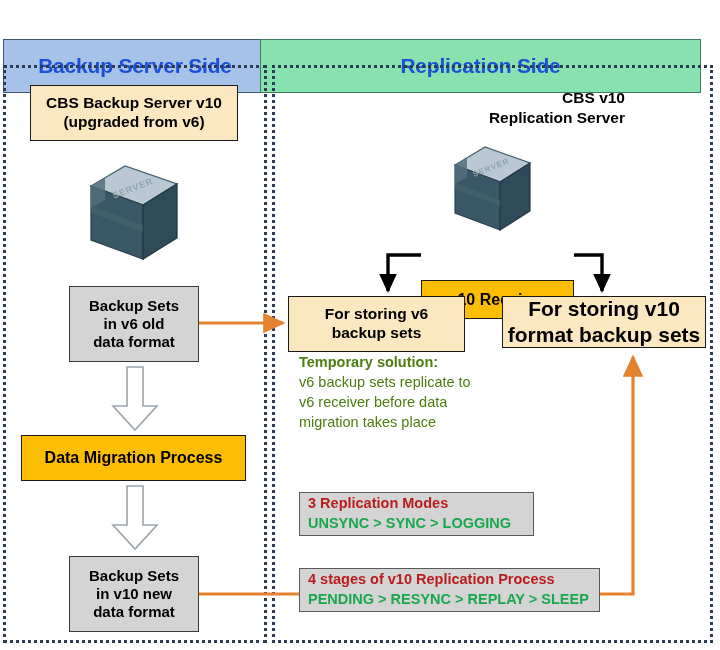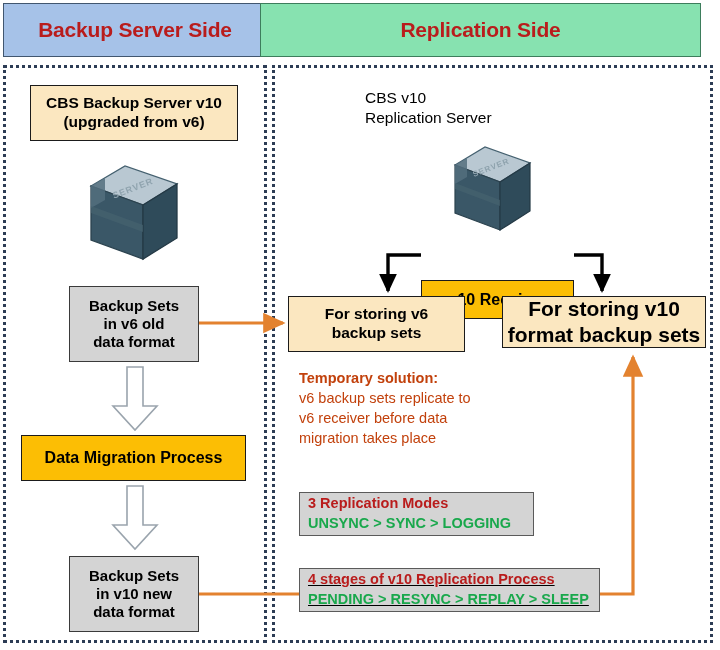--- a/index.html
+++ b/index.html
@@ -20,22 +20,23 @@
 
   
   .banner {
     position: absolute;
     box-sizing: border-box;
     display: flex;
     align-items: center;
     justify-content: center;
     font-weight: bold;
     font-size: 21px;
-    color: #b91c1c;
+    color: #1d4ed8;
     letter-spacing: -0.2px;
+    margin-top: 36px;
   }
   #banner-backup {
     left: 3px; top: 3px; width: 264px; height: 54px;
     background: #a6c2e8;
     border: 1px solid #41566f;
   }
   #banner-replication {
     left: 260px; top: 3px; width: 441px; height: 54px;
     background: #87e2b0;
     border: 1px solid #3d7d5c;
@@ -83,22 +84,22 @@
   }
   #box-backup-sets-v10 {
     left: 69px; top: 556px; width: 130px; height: 76px;
     font-size: 15px;
   }
 
   
   #label-cbs-replication-server {
     position: absolute;
     left: 365px; top: 88px; width: 260px;
-    text-align: left;
-    font-weight: normal;
+    text-align: right;
+    font-weight: bold;
     font-size: 15.5px;
     color: #000000;
     line-height: 1.3;
   }
   #box-v10-receiver {
     left: 421px; top: 236px; width: 153px; height: 39px;
     font-size: 16px;
     margin-top: 44px;
   }
   #box-store-v6 {
@@ -106,22 +107,22 @@
     font-size: 15.5px;
   }
   #box-store-v10 {
     left: 502px; top: 296px; width: 204px; height: 52px;
     font-size: 21px;
   }
 
   
   #temp-solution {
     position: absolute;
-    left: 299px; top: 368px; width: 240px;
-    color: #c2410c;
+    left: 299px; top: 352px; width: 240px;
+    color: #4d7c0f;
     font-size: 14.5px;
     line-height: 1.38;
   }
   #temp-solution .ts-title { font-weight: bold; display: block; }
   #temp-solution .ts-line  { display: block; }
 
   
   .infobox {
     position: absolute;
     box-sizing: border-box;
@@ -138,21 +139,21 @@
     color: #b91c1c;
     line-height: 1.32;
   }
   .infobox .ib-seq {
     font-weight: bold;
     font-size: 14.5px;
     color: #19a84c;
     line-height: 1.32;
   }
   #box-replication-modes { left: 299px; top: 492px; width: 235px; height: 44px; }
-  #box-replication-stages { left: 299px; top: 568px; width: 301px; height: 44px; text-decoration: underline; }
+  #box-replication-stages { left: 299px; top: 568px; width: 301px; height: 44px; }
 
   
   .server-icon { position: absolute; }
   #server-icon-backup     { left: 85px;  top: 158px; width: 96px;  height: 108px; }
   #server-icon-replication{ left: 450px; top: 140px; width: 84px;  height: 96px; }
 
   
   #connectors {
     position: absolute;
     left: 0; top: 0;

